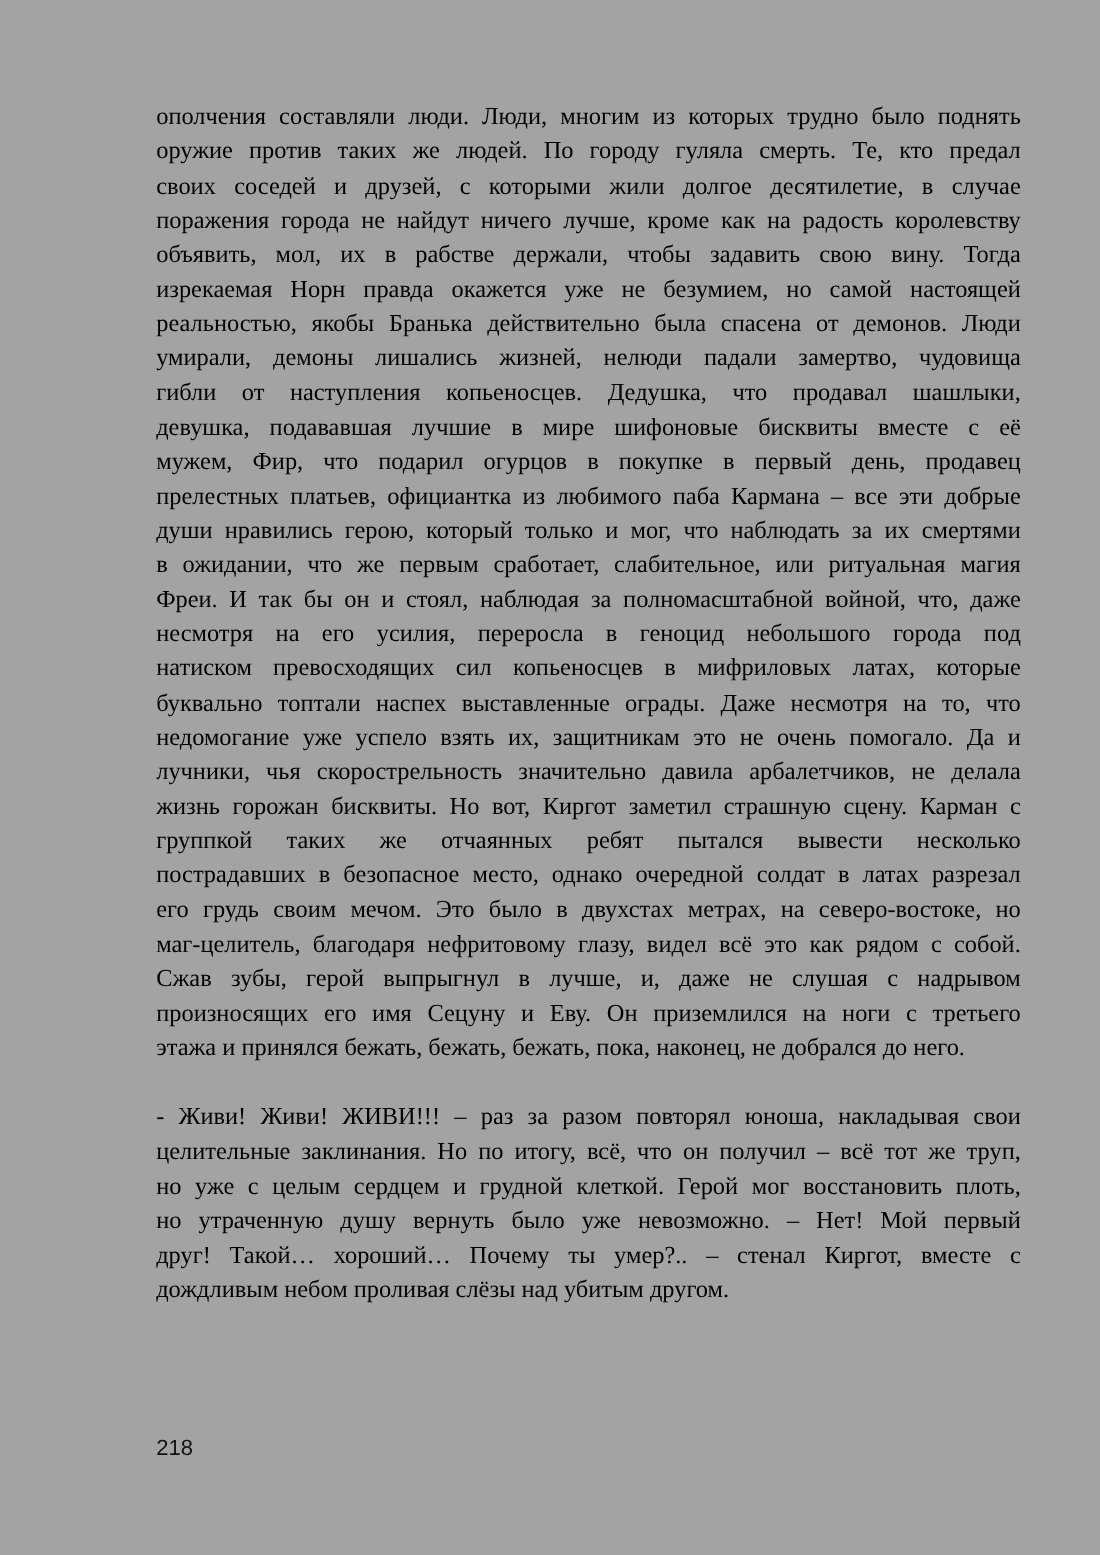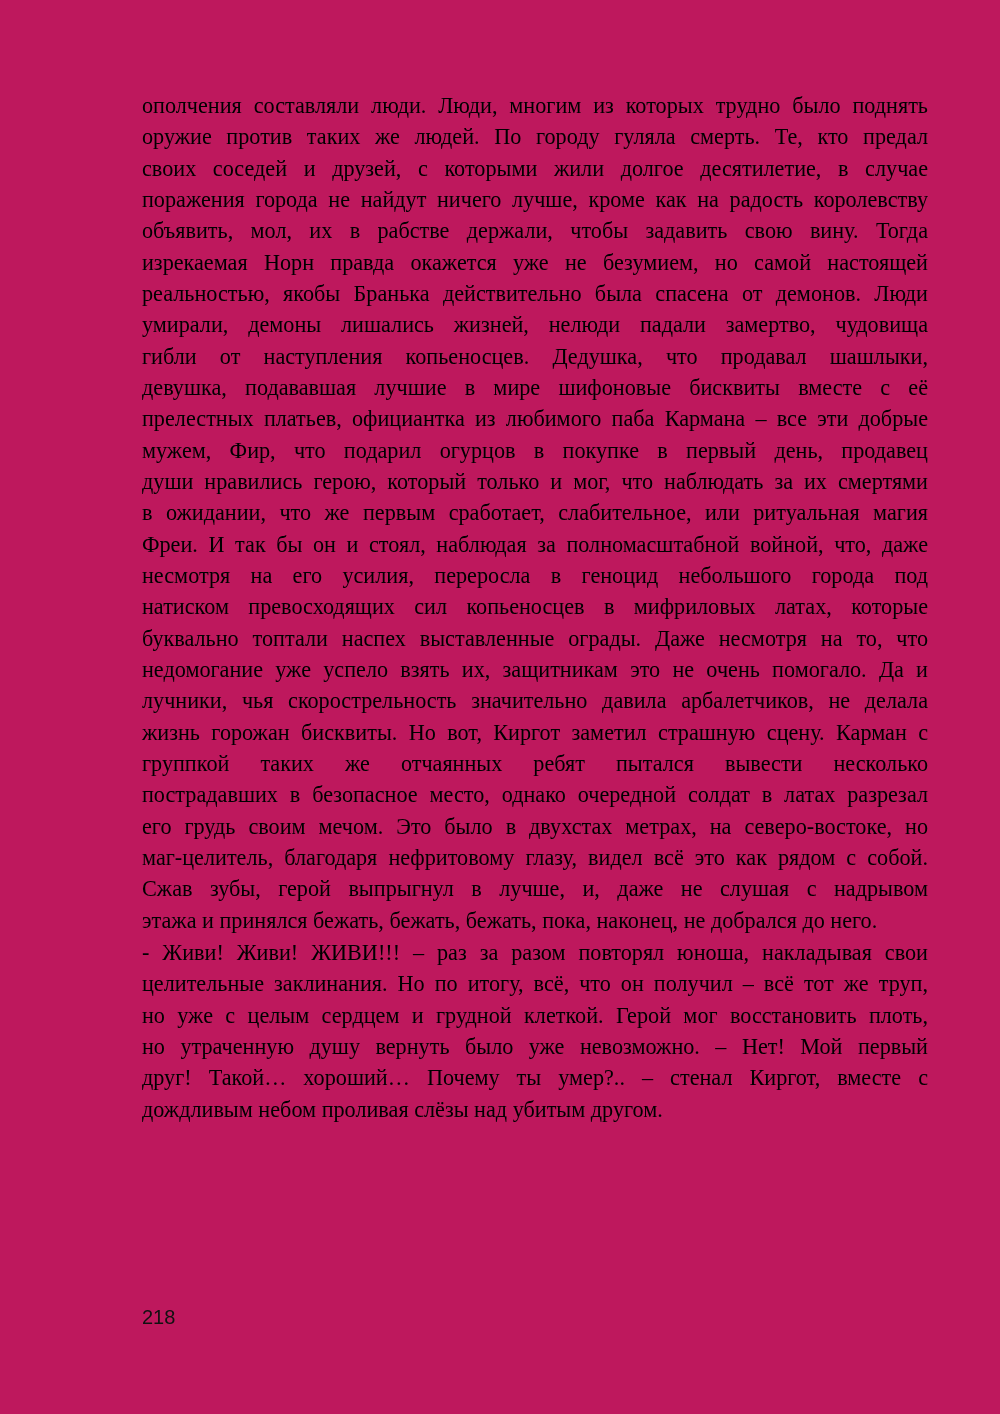--- a/index.html
+++ b/index.html
@@ -9,37 +9,37 @@
   body {
     width: 1000px;
     height: 1414px;
     background: #ffffff;
     position: relative;
     overflow: hidden;
   }
   .sheet {
     position: absolute;
     inset: 0;
-    background: #be185d;
+    background: #a3a3a3;
   }
   .text-block {
     position: absolute;
     left: 142px;
     top: 90px;
     width: 786px;
     font-family: "Liberation Serif", serif;
     font-size: 22.2px;
     line-height: 31.33px;
     color: #000000;
   }
   .paragraph {
     margin: 0;
   }
   .paragraph + .paragraph {
-    margin-top: 1px;
+    margin-top: 32px;
   }
   .line {
     text-align: justify;
     text-align-last: justify;
   }
   .line.last-line {
     text-align-last: left;
     font-family: Liberation Serif, serif;
   }
   .page-number {
@@ -61,36 +61,37 @@
         <div class="line">ополчения составляли люди. Люди, многим из которых трудно было поднять</div>
         <div class="line">оружие против таких же людей. По городу гуляла смерть. Те, кто предал</div>
         <div class="line">своих соседей и друзей, с которыми жили долгое десятилетие, в случае</div>
         <div class="line">поражения города не найдут ничего лучше, кроме как на радость королевству</div>
         <div class="line">объявить, мол, их в рабстве держали, чтобы задавить свою вину. Тогда</div>
         <div class="line">изрекаемая Норн правда окажется уже не безумием, но самой настоящей</div>
         <div class="line">реальностью, якобы Бранька действительно была спасена от демонов. Люди</div>
         <div class="line">умирали, демоны лишались жизней, нелюди падали замертво, чудовища</div>
         <div class="line">гибли от наступления копьеносцев. Дедушка, что продавал шашлыки,</div>
         <div class="line">девушка, подававшая лучшие в мире шифоновые бисквиты вместе с её</div>
+        <div class="line">мужем, Фир, что подарил огурцов в покупке в первый день, продавец</div>
         <div class="line">прелестных платьев, официантка из любимого паба Кармана – все эти добрые</div>
-        <div class="line">мужем, Фир, что подарил огурцов в покупке в первый день, продавец</div>
         <div class="line">души нравились герою, который только и мог, что наблюдать за их смертями</div>
         <div class="line">в ожидании, что же первым сработает, слабительное, или ритуальная магия</div>
         <div class="line">Фреи. И так бы он и стоял, наблюдая за полномасштабной войной, что, даже</div>
         <div class="line">несмотря на его усилия, переросла в геноцид небольшого города под</div>
         <div class="line">натиском превосходящих сил копьеносцев в мифриловых латах, которые</div>
         <div class="line">буквально топтали наспех выставленные ограды. Даже несмотря на то, что</div>
         <div class="line">недомогание уже успело взять их, защитникам это не очень помогало. Да и</div>
         <div class="line">лучники, чья скорострельность значительно давила арбалетчиков, не делала</div>
         <div class="line">жизнь горожан бисквиты. Но вот, Киргот заметил страшную сцену. Карман с</div>
         <div class="line">группкой таких же отчаянных ребят пытался вывести несколько</div>
         <div class="line">пострадавших в безопасное место, однако очередной солдат в латах разрезал</div>
         <div class="line">его грудь своим мечом. Это было в двухстах метрах, на северо-востоке, но</div>
         <div class="line">маг-целитель, благодаря нефритовому глазу, видел всё это как рядом с собой.</div>
         <div class="line">Сжав зубы, герой выпрыгнул в лучше, и, даже не слушая с надрывом</div>
+        <div class="line">произносящих его имя Сецуну и Еву. Он приземлился на ноги с третьего</div>
         <div class="line last-line">этажа и принялся бежать, бежать, бежать, пока, наконец, не добрался до него.</div>
       </div>
       <div class="paragraph">
         <div class="line">- Живи! Живи! ЖИВИ!!! – раз за разом повторял юноша, накладывая свои</div>
         <div class="line">целительные заклинания. Но по итогу, всё, что он получил – всё тот же труп,</div>
         <div class="line">но уже с целым сердцем и грудной клеткой. Герой мог восстановить плоть,</div>
         <div class="line">но утраченную душу вернуть было уже невозможно. – Нет! Мой первый</div>
         <div class="line">друг! Такой… хороший… Почему ты умер?.. – стенал Киргот, вместе с</div>
         <div class="line last-line">дождливым небом проливая слёзы над убитым другом.</div>
       </div>

